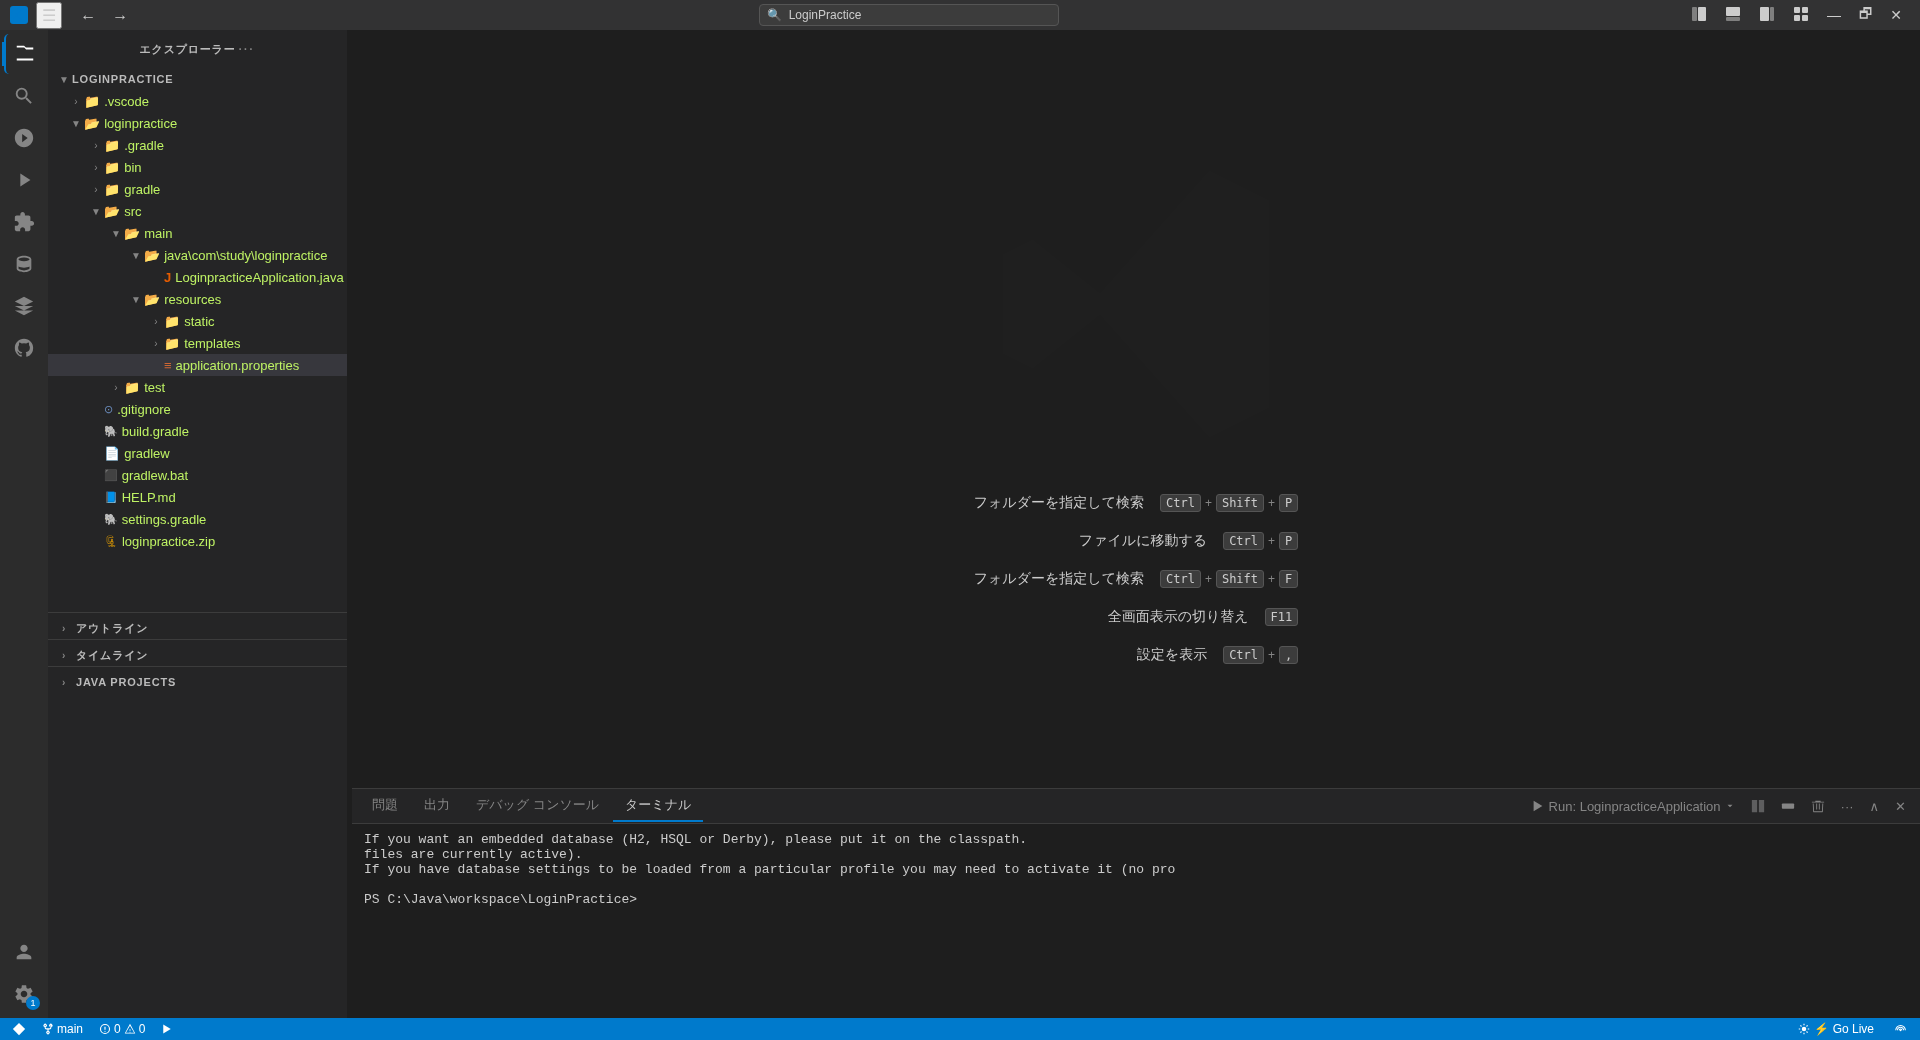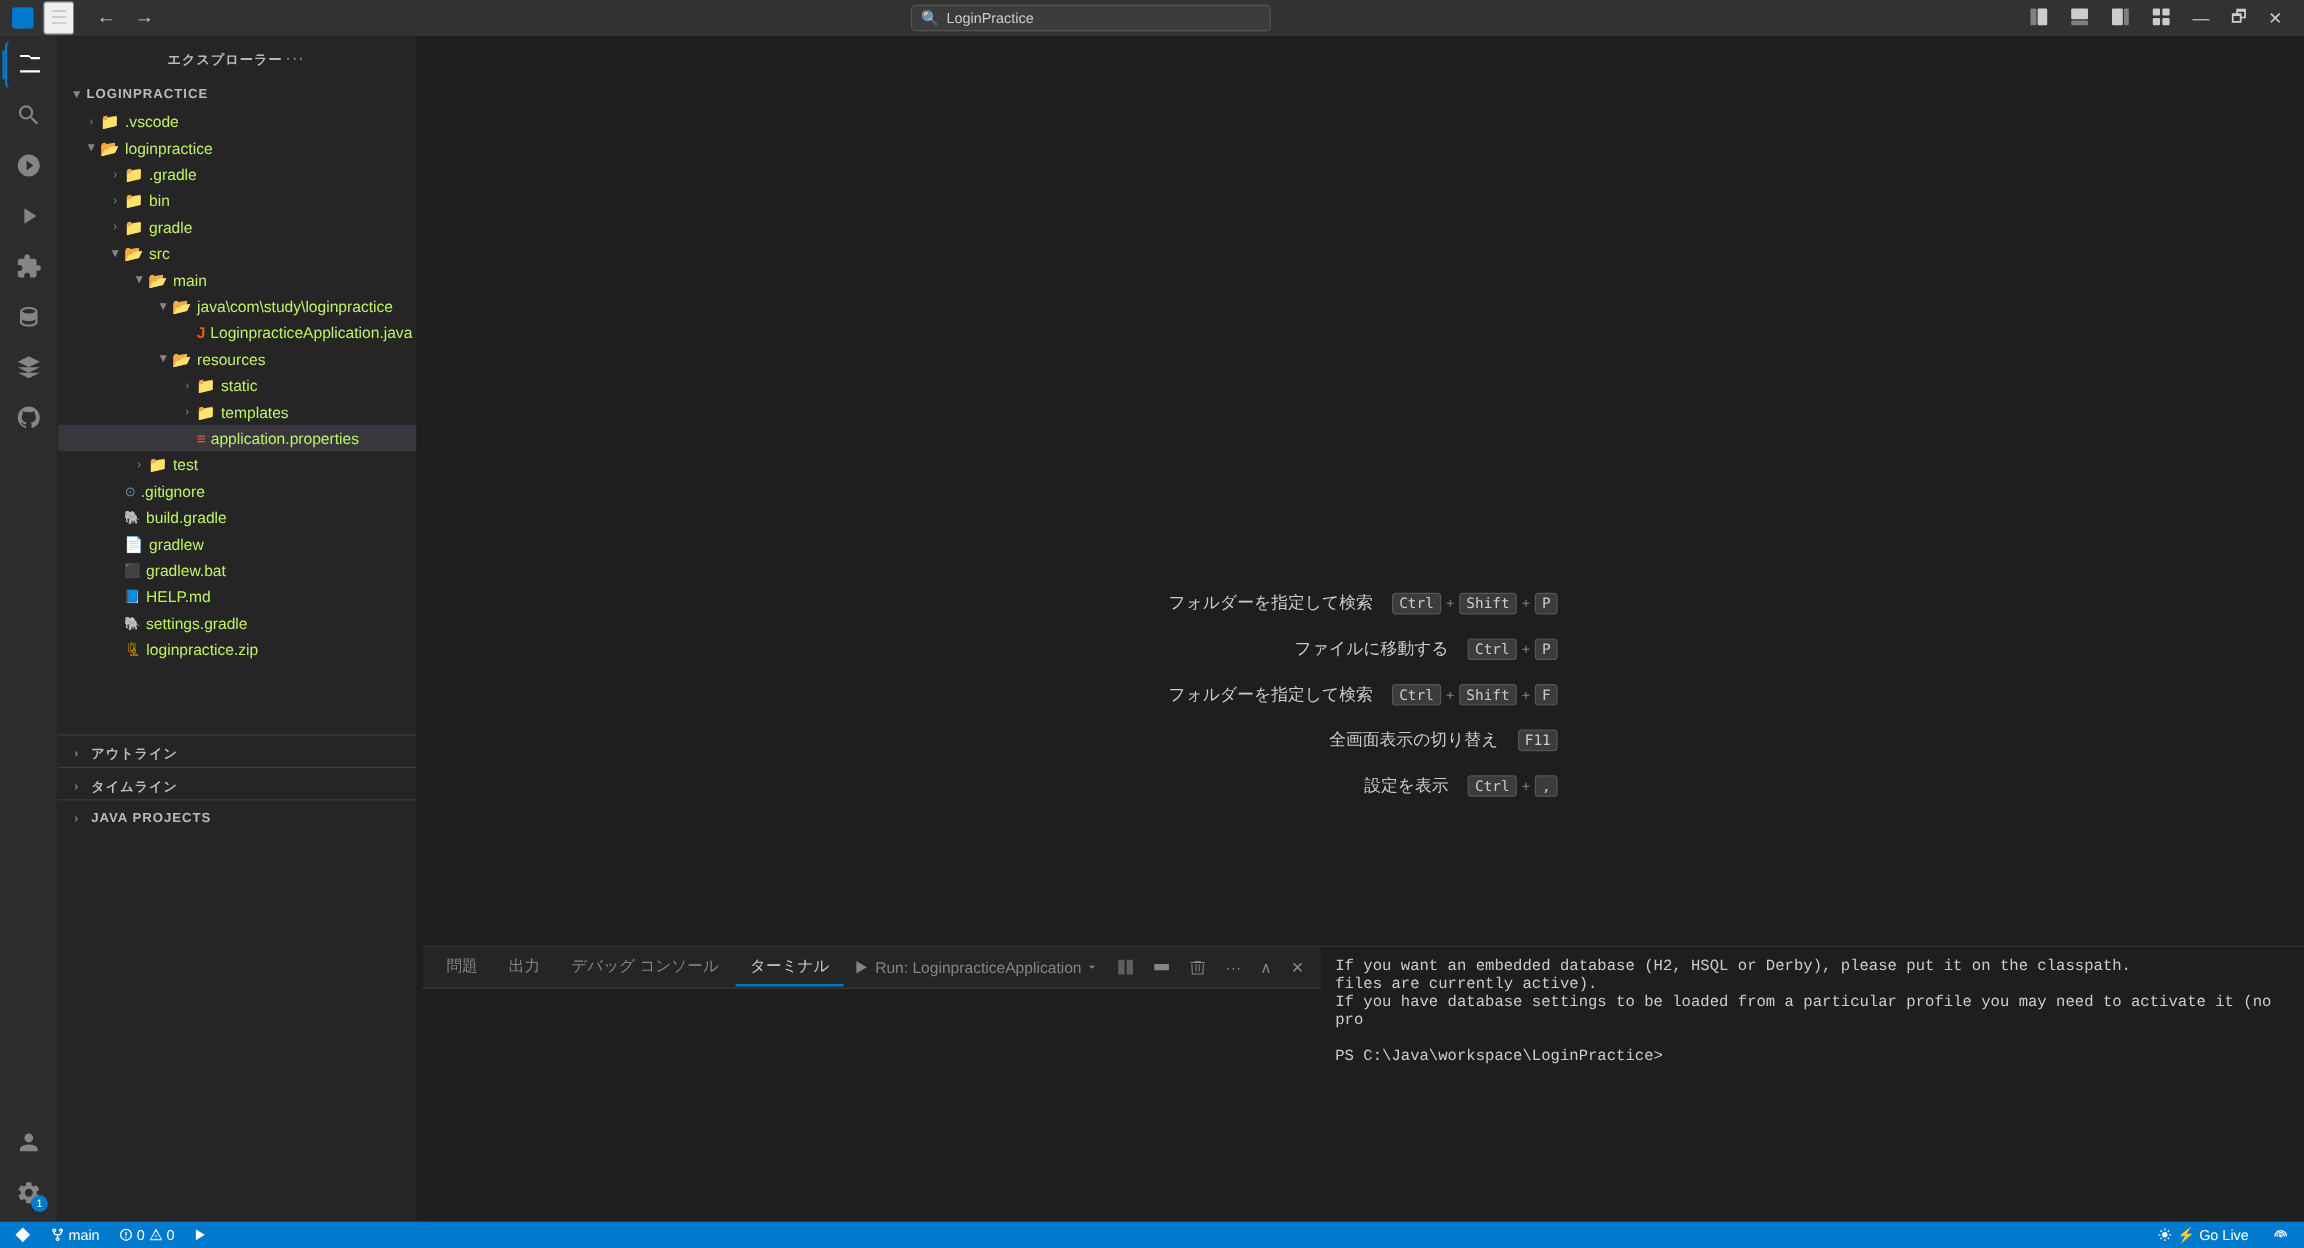--- a/index.html
+++ b/index.html
@@ -299,21 +299,21 @@
       color: #858585;
       font-size: 12px;
     }
 
     
     #panel {
       height: 230px;
       background: #1e1e1e;
       border-top: 1px solid #3c3c3c;
       display: flex;
-      flex-direction: row;
+      flex-direction: column;
       flex-shrink: 0;
     }
     .panel-tabs {
       display: flex;
       align-items: center;
       background: #252526;
       border-bottom: 1px solid #3c3c3c;
       height: 35px;
       padding-left: 8px;
       flex-shrink: 0;

